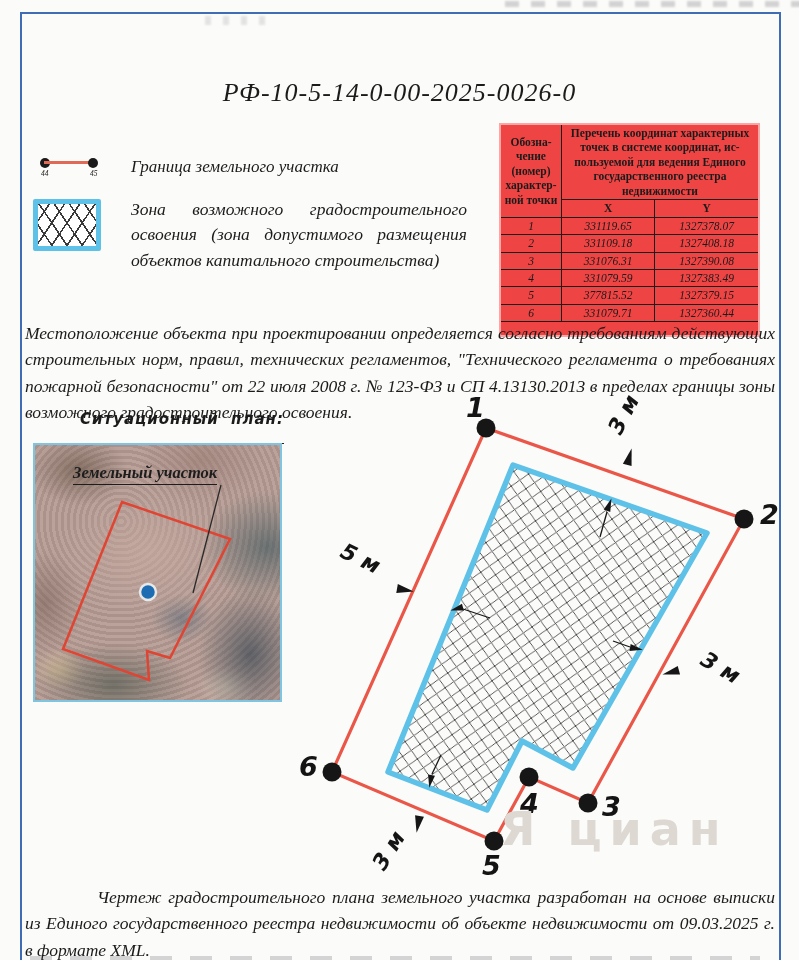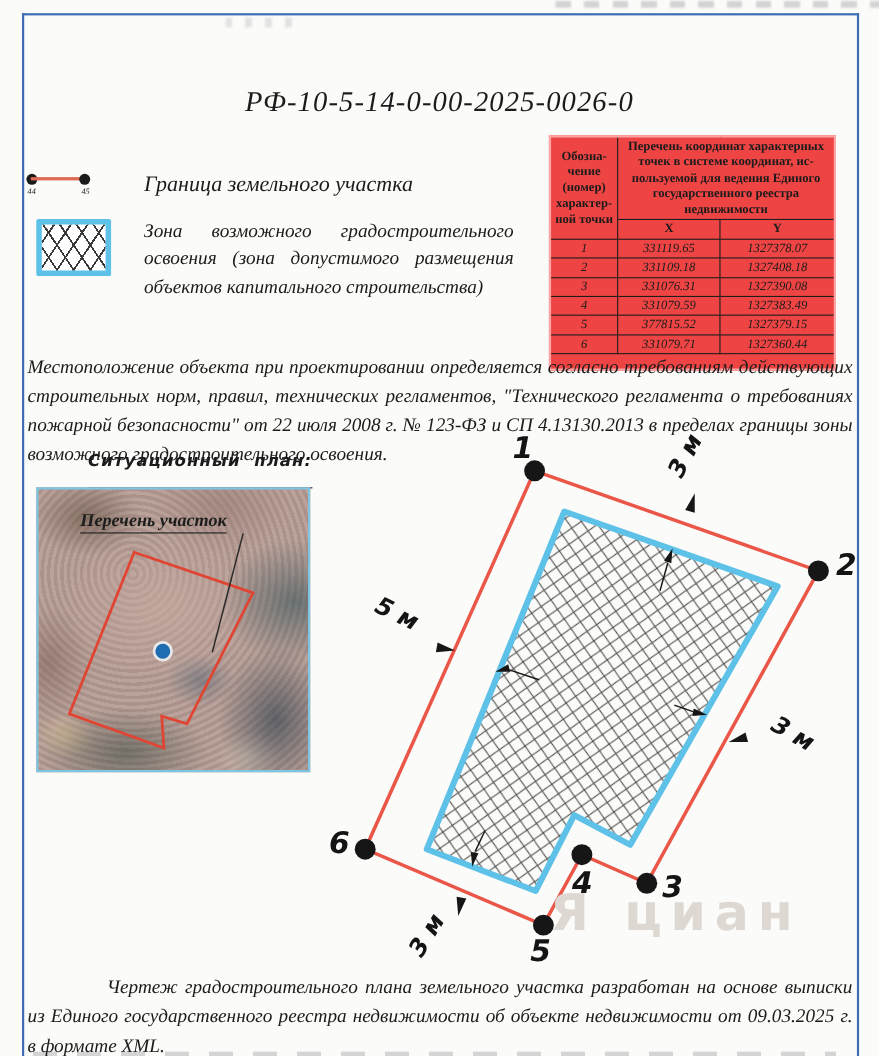--- a/index.html
+++ b/index.html
@@ -22,28 +22,28 @@
           font-style:italic;font-size:26px;font-weight:500;letter-spacing:.5px;}
   .title2{position:absolute;left:0;top:78px;width:100%;text-align:center;
           font-style:italic;font-size:26px;font-weight:500;letter-spacing:1px;}
 
   .draft{font-family:"DejaVu Sans",sans-serif;font-style:italic;font-weight:600;}
   .legend-head{position:absolute;left:95px;top:120px;font-size:13.5px;letter-spacing:1.5px;
      word-spacing:14px;border-bottom:1.6px solid #222;padding-bottom:3px;}
   .sit-head{position:absolute;left:80px;top:410px;font-size:15px;letter-spacing:1px;
      word-spacing:6px;border-bottom:1.6px solid #222;padding-bottom:15px;}
 
-  .sym-line{position:absolute;left:24px;top:150px;width:62px;height:28px;}
+  .sym-line{position:absolute;left:40px;top:150px;width:62px;height:28px;}
   .sym-line .bar{position:absolute;left:4px;top:11px;width:52px;height:3px;background:#e06a55;}
   .sym-line .dot{position:absolute;width:10px;height:10px;border-radius:50%;background:#1a1a1a;top:8px;}
   .sym-line .dot.l{left:0;} .sym-line .dot.r{left:48px;}
   .sym-line .tick{position:absolute;top:19px;font-size:7.5px;font-style:italic;color:#222;}
   .sym-line .tick.l{left:1px;} .sym-line .tick.r{left:50px;}
   .legend-boundary-label{position:absolute;left:131px;top:157px;width:320px;
-     font-style:italic;font-size:20px;}
+     font-style:italic;font-size:17px;}
   .sym-zone{position:absolute;left:33px;top:199px;width:58px;height:42px;
      border:5px solid #5ec1e8;border-radius:2px;background-color:#fff;
      background-image:
        repeating-linear-gradient(56deg,transparent 0 11px,#3a3a3a 11px 12.6px),
        repeating-linear-gradient(-56deg,transparent 0 11px,#3a3a3a 11px 12.6px);}
   .legend-zone-label{position:absolute;left:131px;top:197px;width:336px;
      font-style:italic;font-size:17.5px;line-height:1.45;text-align:justify;}
 
   table.coords{position:absolute;left:499px;top:123px;width:261px;border-collapse:collapse;
      border:2px solid #fca5a5;background:#ef4444;}
@@ -163,21 +163,21 @@
 
   <div class="para para1">Местоположение объекта при проектировании определяется согласно требованиям действующих строительных норм, правил, технических регламентов, "Технического регламента о требованиях пожарной безопасности" от 22 июля 2008 г. № 123-ФЗ и СП 4.13130.2013 в пределах границы зоны возможного градостроительного освоения.</div>
 
   <div class="sit-head draft">Ситуационный план:</div>
   <div class="photo">
     <svg width="245" height="255" viewBox="0 0 245 255">
       <polygon points="87,57 195,94 135,213 112,206 114,235 28,204" fill="none" stroke="#e04433" stroke-width="2.5" stroke-linejoin="miter"></polygon>
       <line x1="186" y1="40" x2="158" y2="148" stroke="#2a2a2a" stroke-width="1.3"></line>
       <circle cx="113" cy="147" r="8" fill="#1e6db3" stroke="#e8e8e8" stroke-width="2.5"></circle>
     </svg>
-    <div class="parcel-label">Перечень участок</div>
+    <div class="parcel-label">Земельный участок</div>
   </div>
 
   <div class="drawing">
     <svg width="499" height="492" viewBox="0 0 499 492">
       <defs>
         <pattern id="hatch" width="15" height="15" patternUnits="userSpaceOnUse" patternTransform="rotate(10)">
           <path d="M0,0 L15,15 M15,0 L0,15" stroke="#4d4d4b" stroke-width="1" fill="none"></path>
         </pattern>
       </defs>
 

